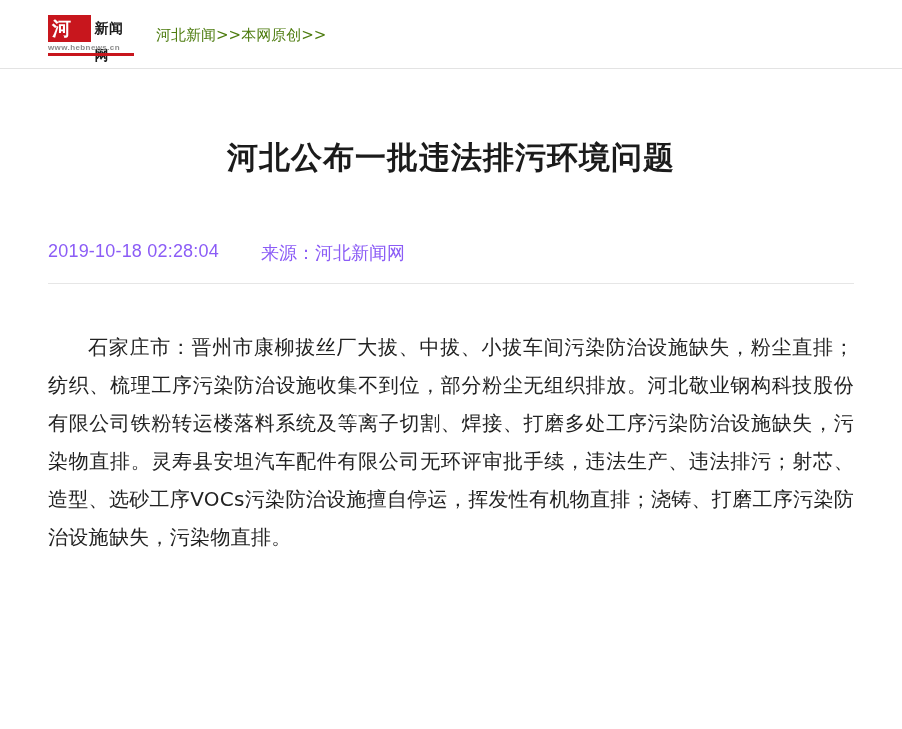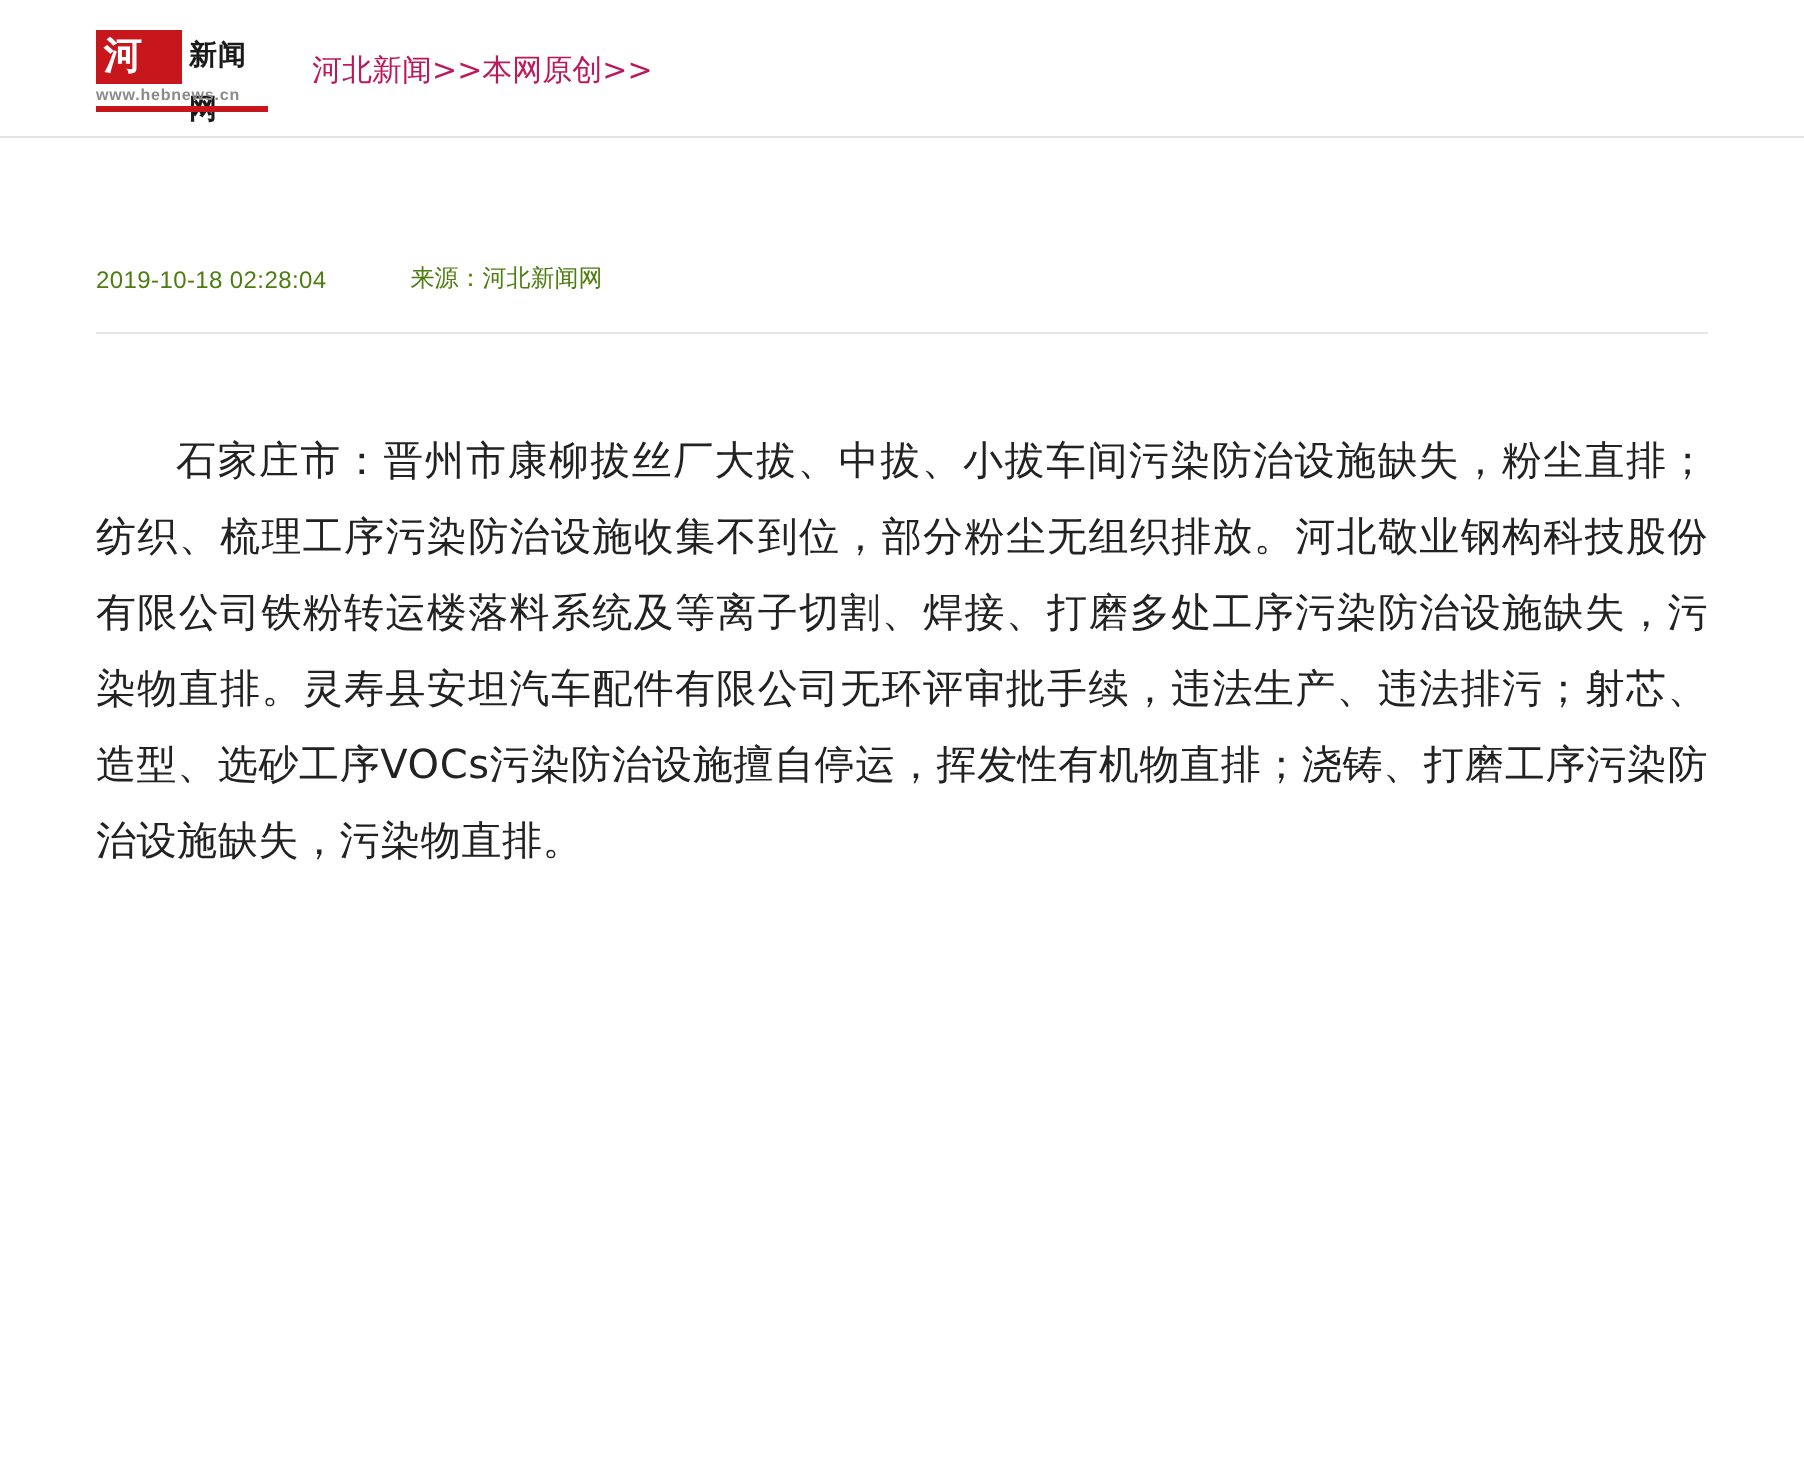--- a/index.html
+++ b/index.html
@@ -79,21 +79,21 @@
     left: 0;
     bottom: -1px;
     width: 86px;
     height: 3px;
     background: #c8161d;
   }
 
   .breadcrumb {
     margin-left: 22px;
     font-size: 15px;
-    color: #be185d;
+    color: #4d7c0f;
     letter-spacing: 0px;
     white-space: nowrap;
     font-family: "DejaVu Sans", "Liberation Sans", sans-serif;
     text-align: center;
   }
 
   
   .article {
     padding: 0 48px;
   }
@@ -104,24 +104,24 @@
     font-weight: bold;
     color: #1b1b1b;
     letter-spacing: 1px;
     margin: 0;
     padding-top: 68px;
     font-family: "DejaVu Sans", "Liberation Sans", sans-serif;
   }
 
   .meta-row {
     margin-top: 62px;
-    font-size: 12px;
-    color: #4d7c0f;
+    font-size: 18px;
+    color: #8b5cf6;
     display: flex;
-    align-items: center;
+    align-items: flex-start;
     font-family: "Liberation Sans", sans-serif;
   }
   .meta-date { letter-spacing: 0.2px; }
   .meta-source {
     margin-left: 42px;
     font-family: "DejaVu Sans", "Liberation Sans", sans-serif;
   }
 
   .meta-divider {
     margin-top: 18px;
@@ -155,20 +155,21 @@
         <span class="logo-word">新闻网</span>
       </div>
       <div class="logo-url">www.hebnews.cn</div>
       <div class="logo-underline"></div>
     </div>
     <div class="breadcrumb">河北新闻&gt;&gt;本网原创&gt;&gt;</div>
   </div>
 
   <div class="article">
 
+    <h1 class="article-title">河北公布一批违法排污环境问题</h1>
 
     <div class="meta-row">
       <span class="meta-date">2019-10-18 02:28:04</span>
       <span class="meta-source">来源：河北新闻网</span>
     </div>
 
     <div class="meta-divider"></div>
 
     <div class="article-body">
       <p>石家庄市：晋州市康柳拔丝厂大拔、中拔、小拔车间污染防治设施缺失，粉尘直排；纺织、梳理工序污染防治设施收集不到位，部分粉尘无组织排放。河北敬业钢构科技股份有限公司铁粉转运楼落料系统及等离子切割、焊接、打磨多处工序污染防治设施缺失，污染物直排。灵寿县安坦汽车配件有限公司无环评审批手续，违法生产、违法排污；射芯、造型、选砂工序VOCs污染防治设施擅自停运，挥发性有机物直排；浇铸、打磨工序污染防治设施缺失，污染物直排。</p>

